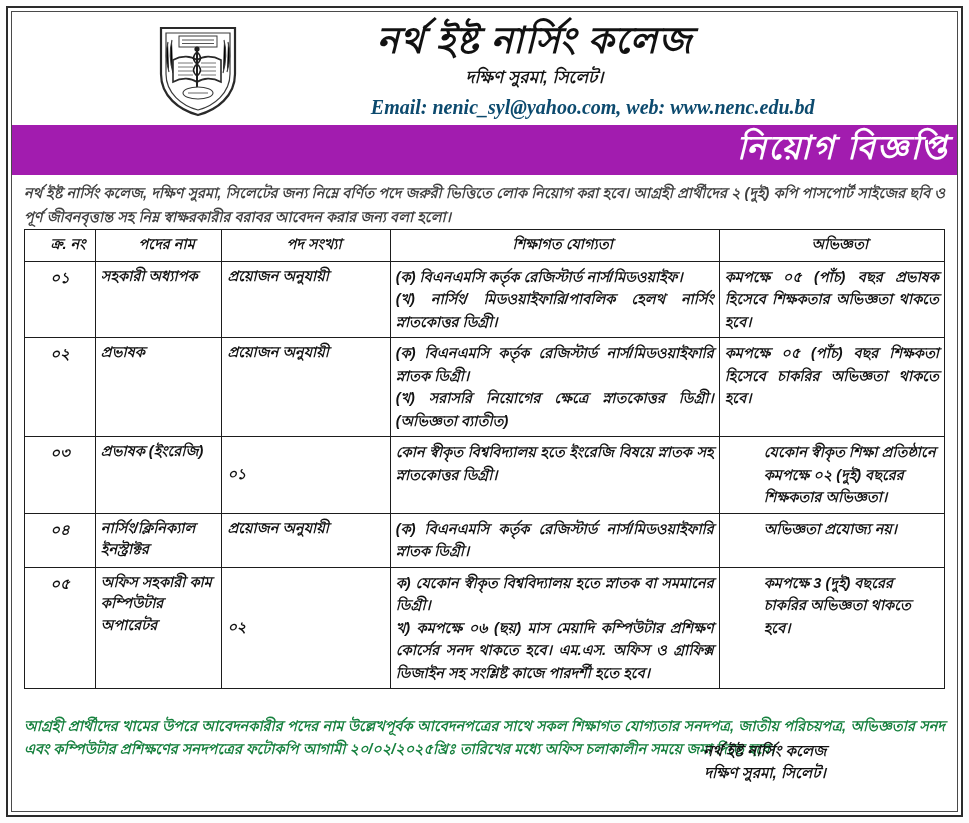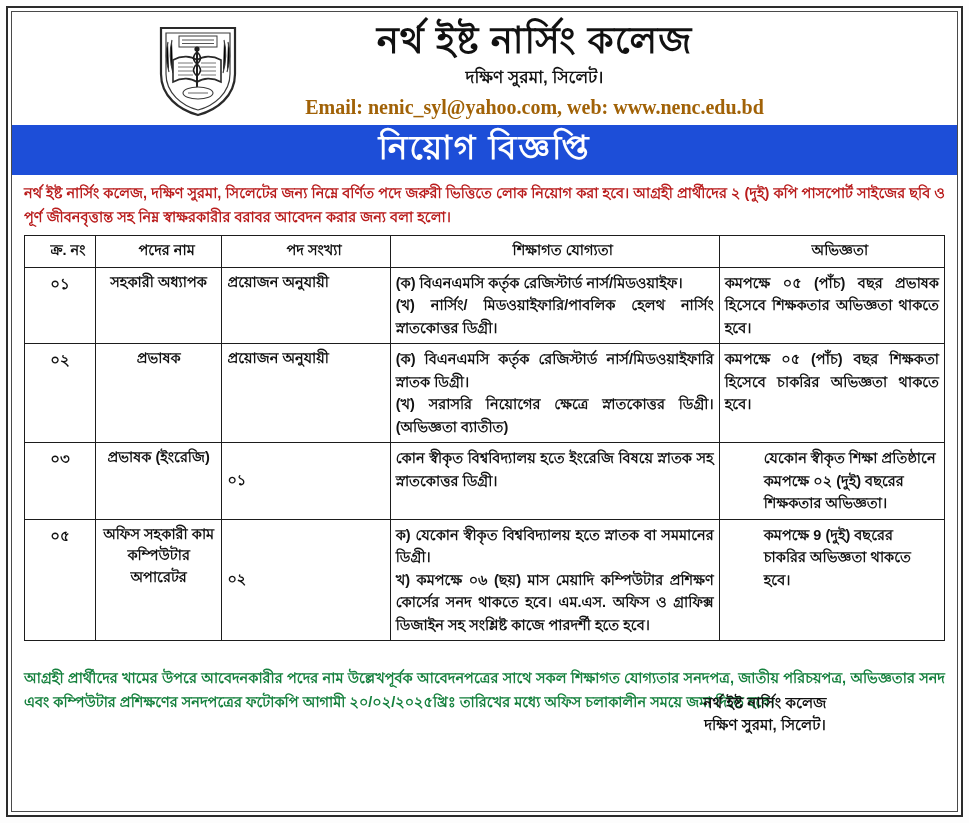--- a/index.html
+++ b/index.html
@@ -16,20 +16,21 @@
   }
 
   
   .page {
     position: relative;
     width: 969px;
     height: 823px;
     box-sizing: border-box;
     background: #fdfdfd;
     padding: 6px;
+    font-style: italic;
   }
   .frame-outer {
     box-sizing: border-box;
     width: 100%;
     height: 100%;
     border: 2px solid #2b2b2b;
     padding: 3px;
     background: #ffffff;
   }
   .frame-inner {
@@ -83,29 +84,30 @@
     font-size: 17px;
     font-weight: bold;
     margin-top: 5px;
     color: #141414;
   }
   .college-email {
     font-family: "Liberation Serif", "DejaVu Serif", serif;
     font-size: 20px;
     font-weight: bold;
     margin-top: 4px;
-    color: #a16207;
+    color: #0c4a6e;
+    text-align: right;
   }
 
   
   .banner {
-    background: #1d4ed8;
+    background: #a21caf;
     color: #ffffff;
-    text-align: center;
-    padding: 3px 0 7px 0;
+    text-align: right;
+    padding: 3px 8px 7px 0;
     margin: 2px 0 0 0;
   }
   .banner-title {
     font-family: "Liberation Sans", "DejaVu Sans", sans-serif;
     font-size: 33px;
     font-weight: bold;
     letter-spacing: 2px;
     line-height: 1.2;
   }
 
@@ -116,22 +118,21 @@
     display: flex;
     flex-direction: column;
   }
   .intro {
     font-family: "Liberation Sans", "DejaVu Sans", sans-serif;
     font-size: 14.5px;
     font-weight: bold;
     line-height: 1.62;
     text-align: justify;
     text-justify: inter-word;
-    color: #b91c1c;
-    margin-bottom: 6px;
+    color: #404040;
   }
 
   
   table.jobs {
     border-collapse: collapse;
     width: 100%;
     table-layout: fixed;
     font-family: "Liberation Sans", "DejaVu Sans", sans-serif;
   }
   table.jobs th, table.jobs td {
@@ -152,21 +153,21 @@
   .col-num  { width: 133px; }
   .col-qual { width: 260px; }
   .col-exp  { width: 178px; }
 
   td.c-sl {
     text-align: center;
     font-size: 15px;
     padding-top: 6px;
   }
   td.c-post {
-    text-align: center;
+    text-align: left;
     font-size: 14.5px;
     line-height: 1.5;
     padding-top: 6px;
   }
   td.c-num {
     text-align: left;
     font-size: 14.5px;
     line-height: 1.5;
     padding-top: 6px;
   }
@@ -321,30 +322,39 @@
           <tr>
             <td class="c-sl">০৩</td>
             <td class="c-post">প্রভাষক (ইংরেজি)</td>
             <td class="c-num mid">০১</td>
             <td class="c-qual">
               <span class="qline">কোন স্বীকৃত বিশ্ববিদ্যালয় হতে ইংরেজি বিষয়ে স্নাতক সহ স্নাতকোত্তর ডিগ্রী।</span>
             </td>
             <td class="c-exp nojust">যেকোন স্বীকৃত শিক্ষা প্রতিষ্ঠানে কমপক্ষে ০২ (দুই) বছরের শিক্ষকতার অভিজ্ঞতা।</td>
           </tr>
 
+          <tr>
+            <td class="c-sl">০৪</td>
+            <td class="c-post">নার্সিং/ক্লিনিক্যাল ইনস্ট্রাক্টর</td>
+            <td class="c-num">প্রয়োজন অনুযায়ী</td>
+            <td class="c-qual">
+              <span class="qline">(ক) বিএনএমসি কর্তৃক রেজিস্টার্ড নার্স/মিডওয়াইফারি স্নাতক ডিগ্রী।</span>
+            </td>
+            <td class="c-exp nojust">অভিজ্ঞতা প্রযোজ্য নয়।</td>
+          </tr>
 
           <tr>
             <td class="c-sl">০৫</td>
             <td class="c-post">অফিস সহকারী কাম কম্পিউটার অপারেটর</td>
             <td class="c-num mid">০২</td>
             <td class="c-qual">
               <span class="qline">ক) যেকোন স্বীকৃত বিশ্ববিদ্যালয় হতে স্নাতক বা সমমানের ডিগ্রী।</span>
               <span class="qline">খ) কমপক্ষে ০৬ (ছয়) মাস মেয়াদি কম্পিউটার প্রশিক্ষণ কোর্সের সনদ থাকতে হবে। এম.এস. অফিস ও গ্রাফিক্স ডিজাইন সহ সংশ্লিষ্ট কাজে পারদর্শী হতে হবে।</span>
             </td>
-            <td class="c-exp nojust">কমপক্ষে 9 (দুই) বছরের চাকরির অভিজ্ঞতা থাকতে হবে।</td>
+            <td class="c-exp nojust">কমপক্ষে 3 (দুই) বছরের চাকরির অভিজ্ঞতা থাকতে হবে।</td>
           </tr>
         </tbody>
       </table>
 
       <div class="footer-note">আগ্রহী প্রার্থীদের খামের উপরে আবেদনকারীর পদের নাম উল্লেখপূর্বক আবেদনপত্রের সাথে সকল শিক্ষাগত যোগ্যতার সনদপত্র, জাতীয় পরিচয়পত্র, অভিজ্ঞতার সনদ এবং কম্পিউটার প্রশিক্ষণের সনদপত্রের ফটোকপি আগামী ২০/০২/২০২৫খ্রিঃ তারিখের মধ্যে অফিস চলাকালীন সময়ে জমা দিতে হবে।</div>
 
       <div class="signature">
         <div>নর্থ ইষ্ট নার্সিং কলেজ</div>
         <div>দক্ষিণ সুরমা, সিলেট।</div>
       </div>

